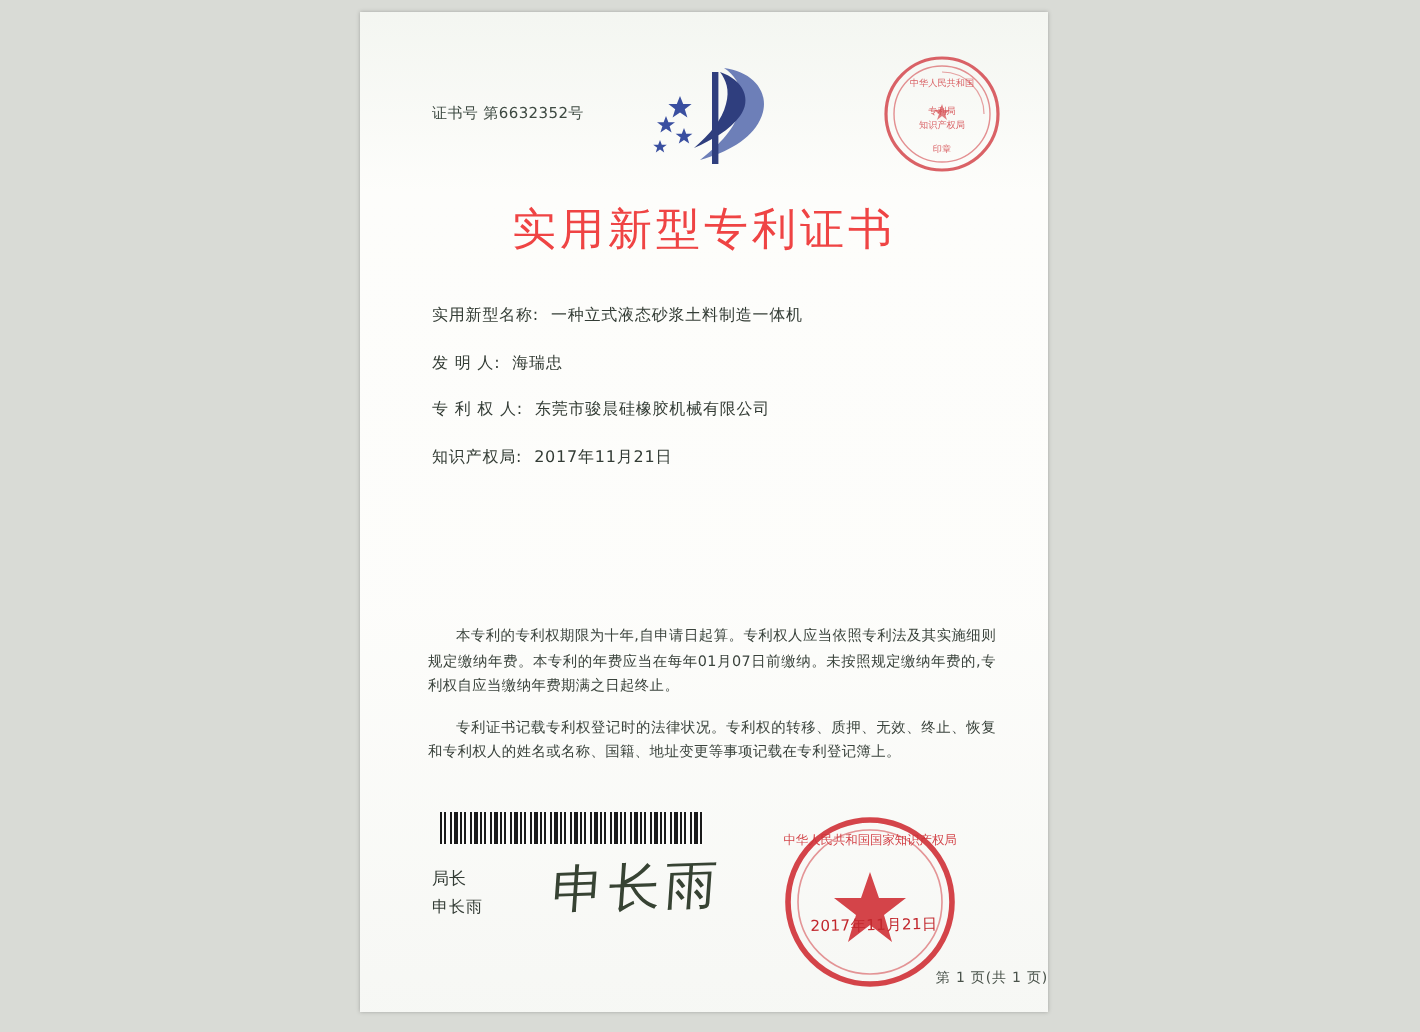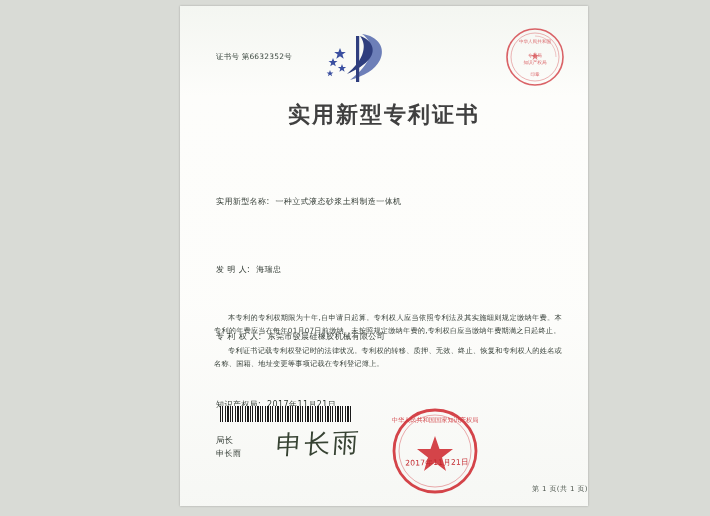--- a/index.html
+++ b/index.html
@@ -10,21 +10,21 @@
     width: 710px;
     height: 516px;
     background: #d9dbd6;
     font-family: "DejaVu Sans", sans-serif;
     overflow: hidden;
   }
   .page {
     position: absolute;
     left: 180px;
     top: 6px;
-    width: 408px;
+    width: 344px;
     height: 500px;
     background: #fdfdfb;
     box-shadow: 0 0 2px rgba(0,0,0,0.25);
     overflow: hidden;
   }
   .paper-tint {
     position: absolute;
     inset: 0;
     background:
       linear-gradient(180deg, rgba(236,240,233,0.55) 0%, rgba(253,253,250,0.2) 18%, rgba(250,250,246,0.1) 60%, rgba(240,242,238,0.5) 100%);
@@ -61,22 +61,22 @@
   }
 
   .title {
     position: absolute;
     left: 0;
     right: 0;
     top: 94px;
     text-align: center;
     font-family: "DejaVu Serif", serif;
     font-size: 22px;
-    font-weight: bold;
-    color: #404040;
+    font-weight: normal;
+    color: #ef4444;
     letter-spacing: 2px;
   }
 
   .fields {
     position: absolute;
     left: 36px;
     top: 146px;
     right: 30px;
   }
   .field {
@@ -85,21 +85,20 @@
     margin-bottom: 12.5px;
     white-space: nowrap;
     letter-spacing: 0.4px;
   }
   .field .lbl {
     display: inline-block;
   }
   .field .val {
     display: inline-block;
     margin-left: 3px;
-    margin-top: 44px;
   }
 
   .body-text {
     position: absolute;
     left: 34px;
     right: 26px;
     top: 306px;
     font-size: 7.2px;
     line-height: 12.6px;
     color: #39423b;

